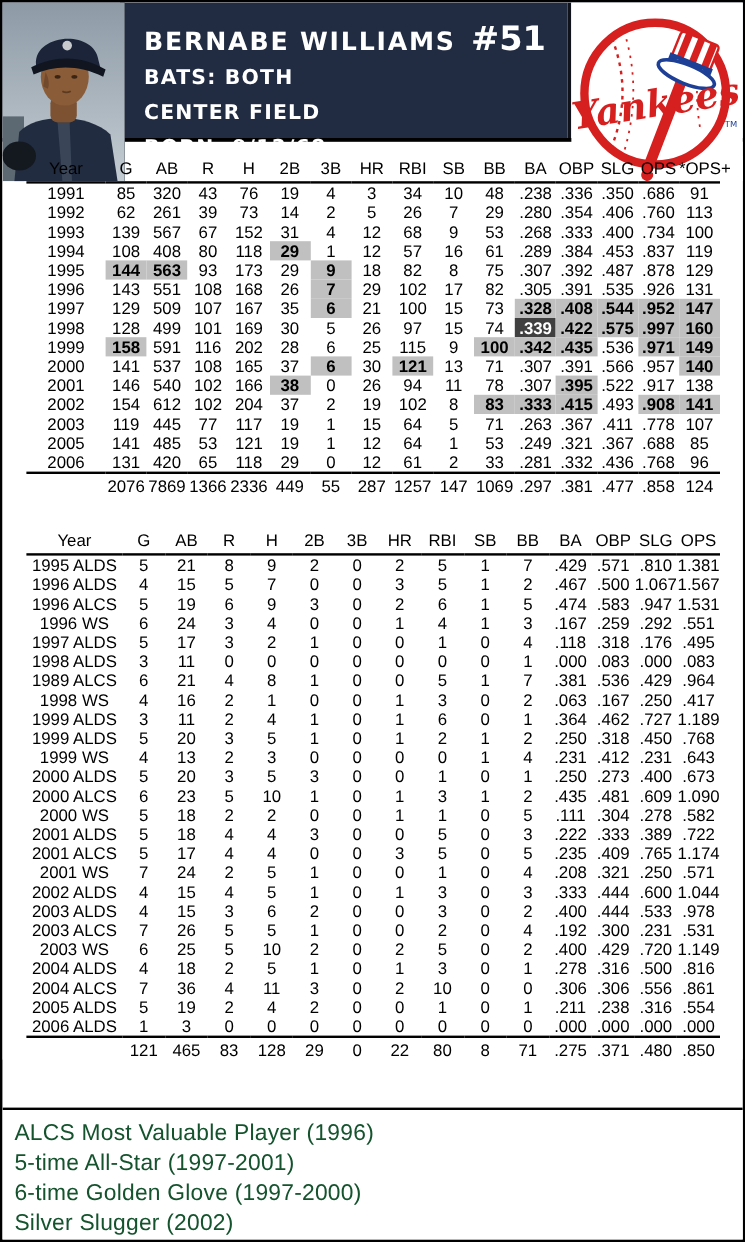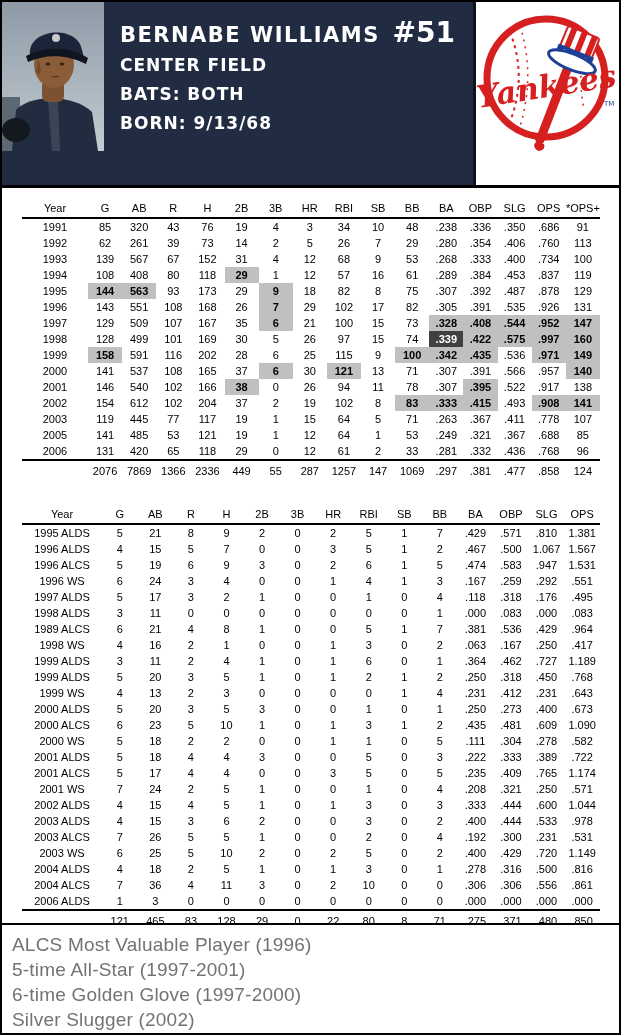--- a/index.html
+++ b/index.html
@@ -2,45 +2,45 @@
 <html><head>
 <meta charset="utf-8">
 <style>
   * { margin:0; padding:0; box-sizing:border-box; }
   body { background:#fff; font-family:"Liberation Sans", sans-serif; }
   .card {
     width:621px; height:1035px; border:2px solid #000; background:#fff;
     overflow:hidden; position:relative;
   }
   
-  .hdr { display:flex; height:186px; background:#212c42; border-bottom:3px solid #000; }
+  .hdr { display:flex; height:116px; background:#212c42; border-bottom:3px solid #000; }
   .photo { width:102px; height:149px; flex:0 0 102px; border-right:4px solid #10131c; }
   .photo svg { display:block; width:102px; height:149px; }
   .info { flex:1; color:#fff; padding:14px 12px 0 16px; font-family:"DejaVu Sans", sans-serif; }
   .name-row { display:flex; justify-content:space-between; align-items:baseline; margin-bottom:6px; }
   .pname { font-size:21px; font-weight:700; letter-spacing:1.5px; }
   .pnum  { font-size:28px; font-weight:700; margin-right:6px; }
   .pline { font-size:17px; font-weight:600; letter-spacing:1px; margin-bottom:9px; }
   .logo { width:146px; flex:0 0 146px; background:#fff; border-left:3px solid #10131c; }
   .logo svg { display:block; width:146px; height:149px; }
   
   .stats { background:#fff; }
   table { border-collapse:collapse; table-layout:fixed; width:578px; margin:13px 0 0 20px;
-          font-size:11px; color:#000; }
+          font-size:14px; color:#000; }
   #regular-table { margin-top:12px; }
   #post-table { margin-top:27px; }
   th { font-weight:400; border-bottom:2px solid #000; padding:2px 0 3px; text-align:center; }
   td { text-align:center; padding:1px 0; height:15px; line-height:14px; }
   tr.totals td { border-top:2px solid #000; padding-top:3px;margin-left:32px; }
   td.hl { background:#c0c0c0; font-weight:700; }
   td.leader { background:#404040; color:#fff; font-weight:700; }
   
   .foot { position:absolute; left:0; right:0; bottom:0; height:110px;
           border-top:2px solid #000; background:#fff; padding:7px 0 0 10px; }
-  .ach { font-size:19px; line-height:25px; color:#737373; letter-spacing:0.2px; }
+  .ach { font-size:19px; line-height:25px; color:#14532d; letter-spacing:0.2px; }
 </style>
 </head>
 <body>
 
 <div class="card">
 
   <div class="hdr">
     <div class="photo">
       <svg viewBox="0 0 102 149">
         <defs>
@@ -69,22 +69,22 @@
 
         <ellipse cx="14" cy="128" rx="14" ry="12" fill="#14181f"></ellipse>
       </svg>
     </div>
 
     <div class="info">
       <div class="name-row">
         <span class="pname">BERNABE WILLIAMS</span>
         <span class="pnum">#51</span>
       </div>
+      <div class="pline">BATS: BOTH</div>
       <div class="pline">CENTER FIELD</div>
-      <div class="pline">BATS: BOTH</div>
       <div class="pline">BORN: 9/13/68</div>
     </div>
 
     <div class="logo">
       <svg viewBox="0 0 146 149">
         <rect width="146" height="149" fill="#fff"></rect>
 
         <circle cx="70" cy="76" r="59" fill="#fff" stroke="#d6201f" stroke-width="7"></circle>
 
         <path d="M34,30 Q52,76 33,122" fill="none" stroke="#d6201f" stroke-width="2" stroke-dasharray="3,4"></path>
@@ -831,20 +831,37 @@
             <td>2</td>
             <td>10</td>
             <td>0</td>
             <td>0</td>
             <td>.306</td>
             <td>.306</td>
             <td>.556</td>
             <td>.861</td>
           </tr>
           <tr>
+            <td>2005 ALDS</td>
+            <td>5</td>
+            <td>19</td>
+            <td>2</td>
+            <td>4</td>
+            <td>2</td>
+            <td>0</td>
+            <td>0</td>
+            <td>1</td>
+            <td>0</td>
+            <td>1</td>
+            <td>.211</td>
+            <td>.238</td>
+            <td>.316</td>
+            <td>.554</td>
+          </tr>
+          <tr>
             <td>2006 ALDS</td>
             <td>1</td>
             <td>3</td>
             <td>0</td>
             <td>0</td>
             <td>0</td>
             <td>0</td>
             <td>0</td>
             <td>0</td>
             <td>0</td>

